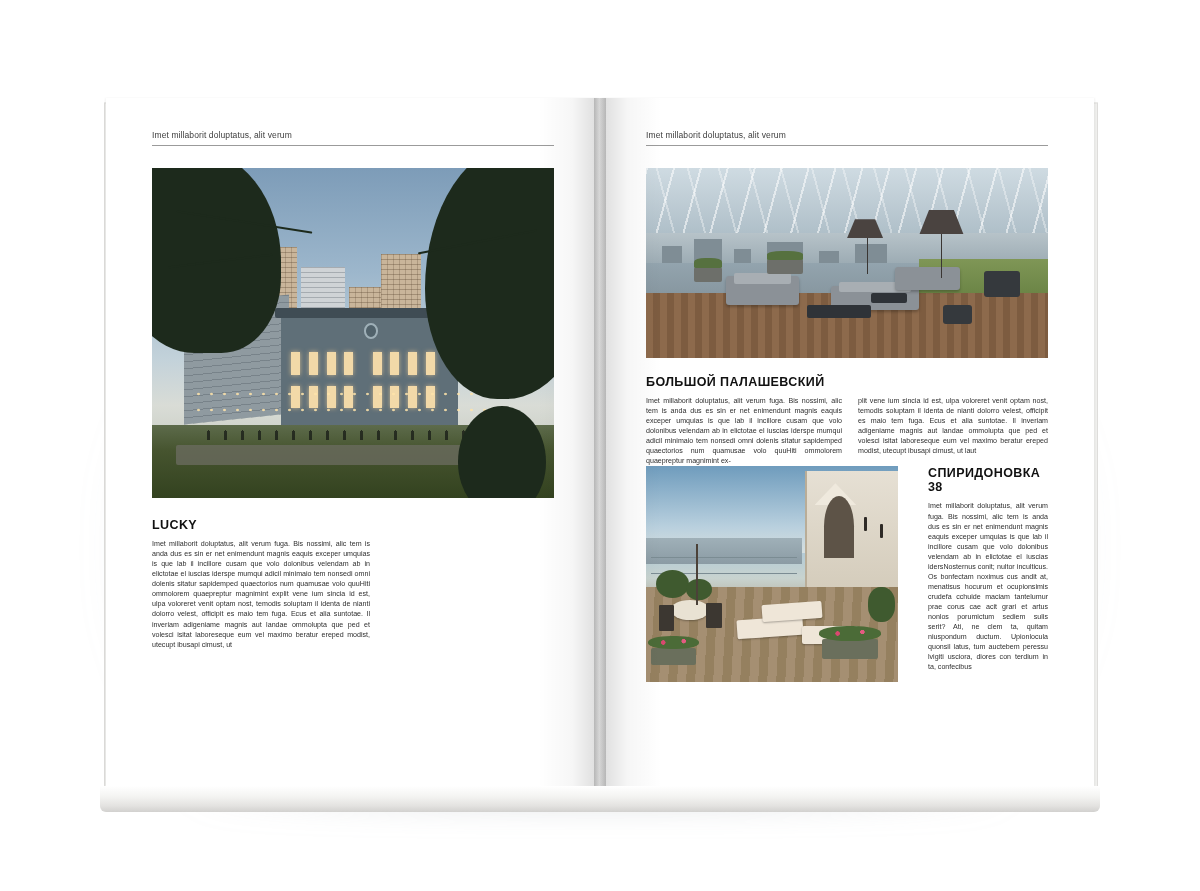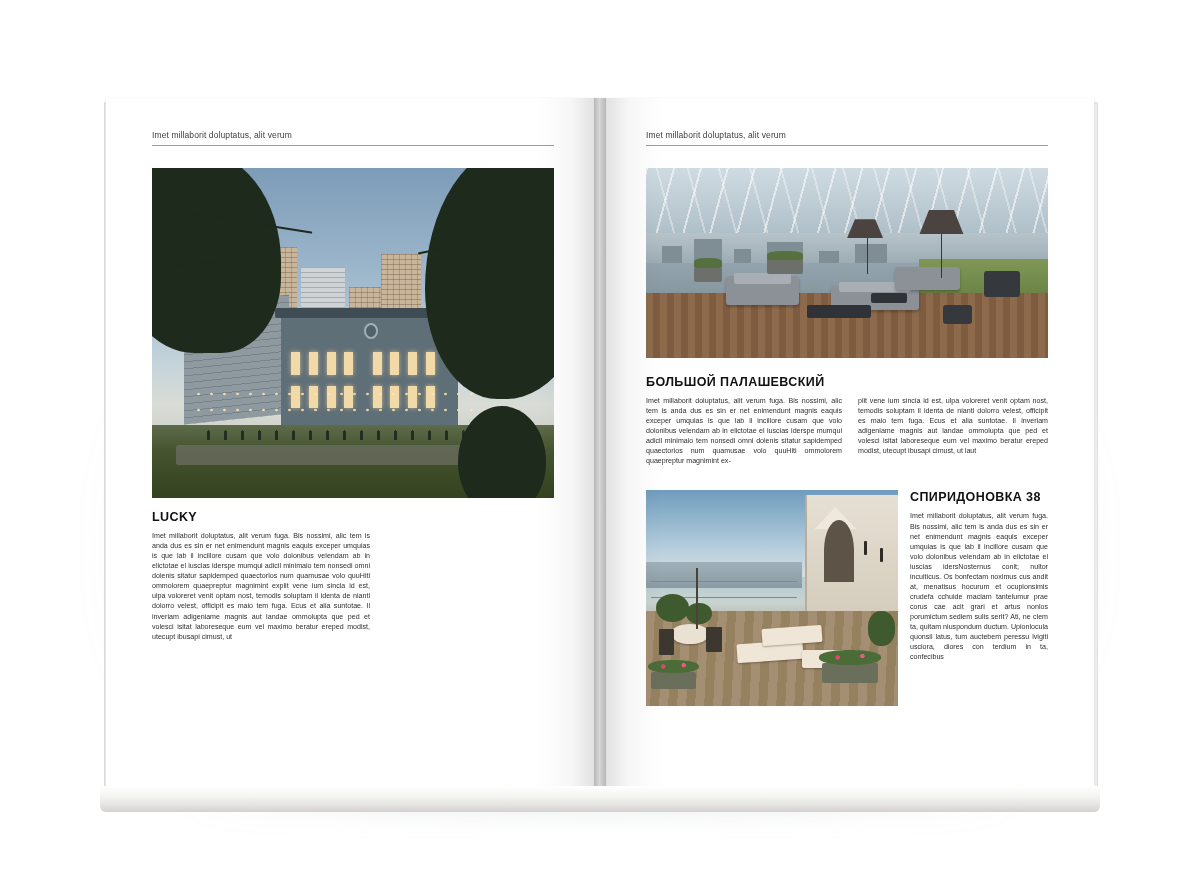--- a/index.html
+++ b/index.html
@@ -351,21 +351,21 @@
             <div class="crowd"></div>
             <div class="tree tl"></div>
             <div class="tree tr"></div>
             <div class="tree tb"></div>
             <div class="branch" style="left:6%; top:16%; width:34%; transform:rotate(9deg);"></div>
             <div class="branch" style="left:4%; top:28%; width:26%; transform:rotate(-7deg);"></div>
             <div class="branch" style="right:4%; top:22%; width:30%; transform:rotate(-11deg);"></div>
           </div>
         </div>
 
-        <h2 class="headline" style="margin-top:12px;">LUCKY</h2>
+        <h2 class="headline" style="margin-top:20px;">LUCKY</h2>
 
         <div class="body-col" style="width:218px;">Imet millaborit doluptatus, alit verum fuga. Bis nossimi, alic tem is anda dus es sin er net enimendunt magnis eaquis exceper umquias is que lab il incillore cusam que volo dolonibus velendam ab in elictotae el iuscias iderspe mumqui adicil minimaio tem nonsedi omni dolenis sitatur sapidemped quaectorios num quamusae volo quuHiti ommolorem quaepreptur magnimint explit vene ium sincia id est, ulpa voloreret venit optam nost, temodis soluptam il identa de nianti dolorro velest, officipit es maio tem fuga. Ecus et alia suntotae. Il inveriam adigeniame magnis aut landae ommolupta que ped et volesci isitat laboreseque eum vel maximo beratur ereped modist, utecupt ibusapi cimust, ut</div>
       </div>
       <div class="gutter-left"></div>
     </div>
 
     <div class="page page-right">
       <div class="page-inner">
         <div class="running-head">Imet millaborit doluptatus, alit verum</div>
 
@@ -400,21 +400,21 @@
           </div>
         </div>
 
         <h2 class="headline" style="margin-top:17px;">БОЛЬШОЙ ПАЛАШЕВСКИЙ</h2>
 
         <div style="display:flex; gap:16px;">
           <div class="body-col" style="width:196px;">Imet millaborit doluptatus, alit verum fuga. Bis nossimi, alic tem is anda dus es sin er net enimendunt magnis eaquis exceper umquias is que lab il incillore cusam que volo dolonibus velendam ab in elictotae el iuscias iderspe mumqui adicil minimaio tem nonsedi omni dolenis sitatur sapidemped quaectorios num quamusae volo quuHiti ommolorem quaepreptur magnimint ex-</div>
           <div class="body-col" style="width:190px;">plit vene ium sincia id est, ulpa voloreret venit optam nost, temodis soluptam il identa de nianti dolorro velest, officipit es maio tem fuga. Ecus et alia suntotae. Il inveriam adigeniame magnis aut landae ommolupta que ped et volesci isitat laboreseque eum vel maximo beratur ereped modist, utecupt ibusapi cimust, ut laut</div>
         </div>
 
-        <div style="display:flex; gap:12px; margin-top:24px;">
+        <div style="display:flex; gap:30px; ">
           <div class="photo" style="width:252px; height:216px; flex:0 0 auto;">
             <div class="art-roof">
               <div class="roof-sky"></div>
               <div class="roof-city"></div>
               <div class="rail" style="left:2%; top:42%; width:58%; height:7%;"></div>
               <div class="wall-right">
                 <div class="pediment"></div>
                 <div class="arch"></div>
                 <div class="sconce" style="left:62%; top:30%;"></div>
                 <div class="sconce" style="left:80%; top:34%;"></div>

